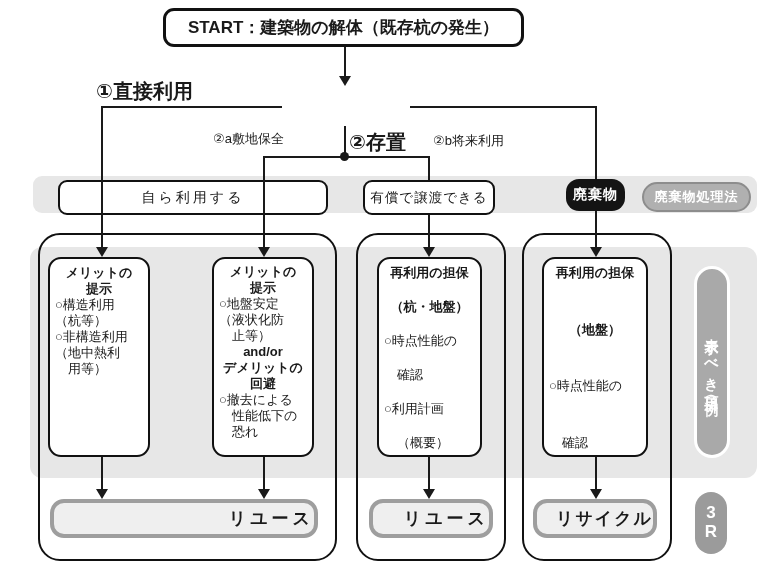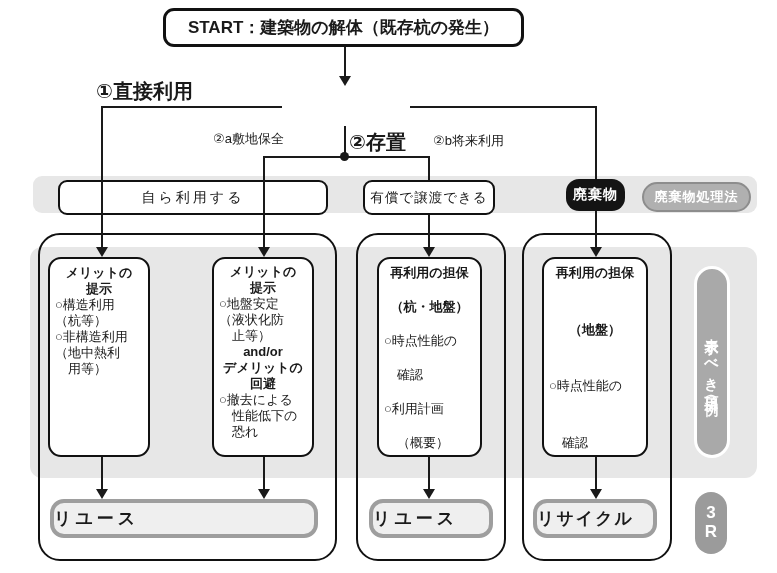--- a/index.html
+++ b/index.html
@@ -39,21 +39,21 @@
   .waste-law{left:642px;top:182px;width:105px;height:26px;font-size:13px;letter-spacing:1px;}
   .recycle-law{left:525px;top:462px;width:137px;height:23px;font-size:12.5px;letter-spacing:1px;}
   
   .content-box{position:absolute;top:257px;height:200px;background:#fff;border:2.5px solid #111;
     border-radius:13px;z-index:3;font-size:13px;line-height:16px;box-sizing:border-box;
     padding:6px 2px 4px 5px;display:flex;flex-direction:column;}
   .content-box.vcenter{justify-content:space-between;}
   .content-box .bc{font-weight:bold;text-align:center;padding-right:3px;}
   
   .outcome{position:absolute;top:499px;height:39px;background:#efefef;border:4px solid #9e9e9e;
-    border-radius:14px;display:flex;align-items:center;justify-content:flex-start;font-weight:bold;
+    border-radius:14px;display:flex;align-items:center;justify-content:flex-end;font-weight:bold;
     font-size:17px;letter-spacing:4px;z-index:3;box-sizing:border-box;}
   
   .v-pill{position:absolute;left:694px;top:266px;width:30px;height:186px;background:#a9a9a9;
     border:3px solid #fff;border-radius:18px;display:flex;align-items:center;justify-content:center;z-index:3;}
   .v-pill span{writing-mode:vertical-rl;color:#fff;font-weight:bold;font-size:14px;letter-spacing:2px;}
   .three-r{position:absolute;left:695px;top:492px;width:32px;height:62px;background:#9b9b9b;
     border-radius:17px;display:flex;flex-direction:column;align-items:center;justify-content:center;
     color:#fff;font-weight:bold;font-size:17px;line-height:1.1;z-index:3;}
 </style>
 </head>

